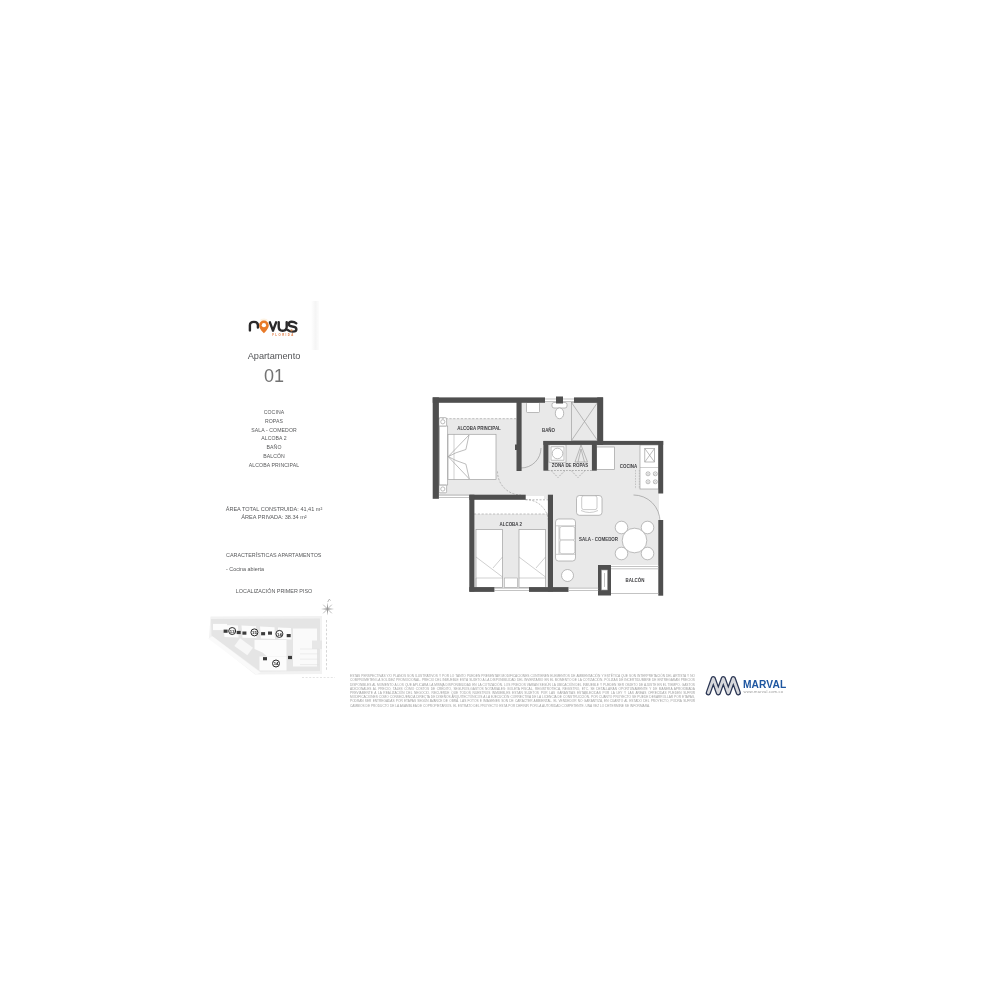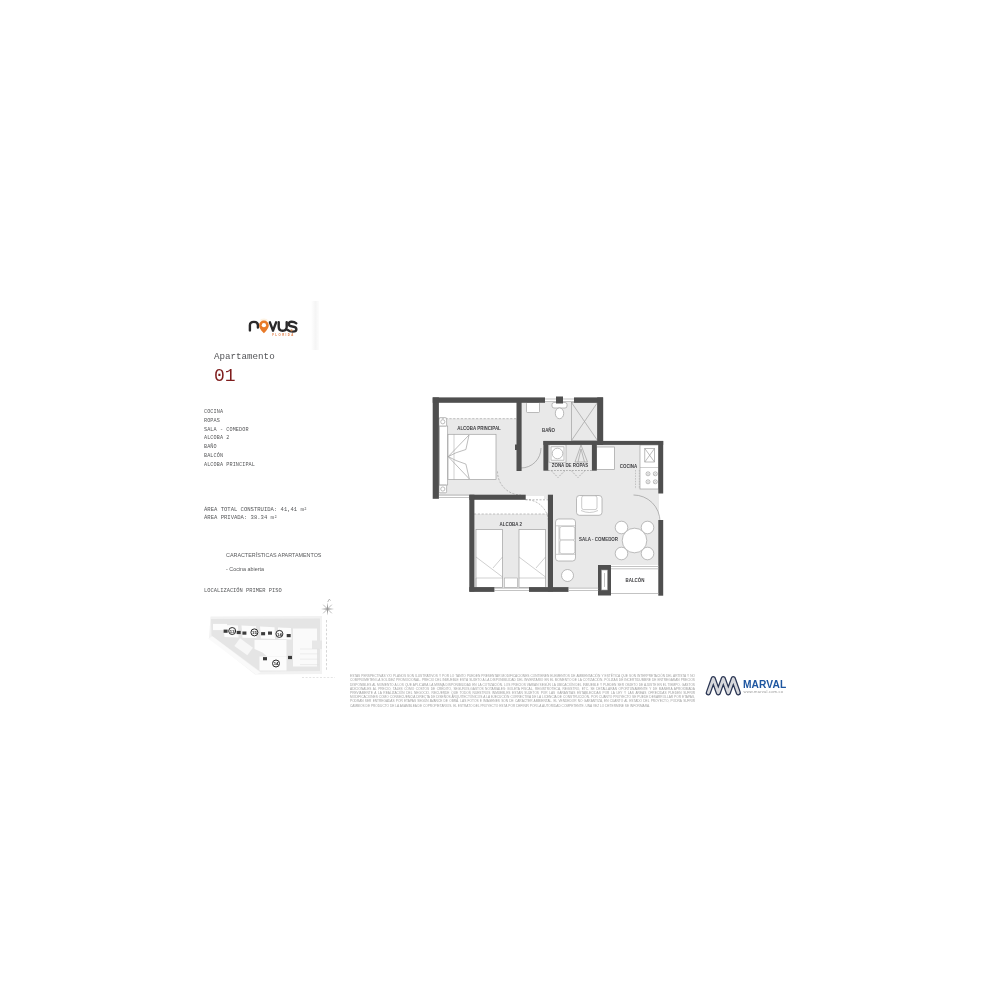--- a/index.html
+++ b/index.html
@@ -1,39 +1,39 @@
 <!DOCTYPE html>
 <html><head>
 <meta charset="utf-8">
 <style>
   html,body{margin:0;padding:0;background:#ffffff;width:1000px;height:1000px;overflow:hidden;}
   body{font-family:"Liberation Sans", sans-serif;position:relative;}
   .abs{position:absolute;}
-  .ctr{text-align:left;font-family:Liberation Mono, monospace;}
+  .ctr{text-align:center;}
 </style>
 </head>
 <body>
 
 <svg class="abs" style="left:238px;top:300px" width="80" height="45" viewBox="0 0 80 45">
   <g stroke="#2b2a2b" stroke-width="2.4" stroke-linecap="round" fill="none">
     <path d="M11.9,30.4 L11.9,25.2 Q11.9,21.9 15.9,21.9 Q19.9,21.9 19.9,25.2 L19.9,27.6"></path>
     <path d="M31.9,22.3 L35,30.7 M38.1,22.3 L35,30.7"></path>
     <path d="M40.7,22.1 L40.7,26.7 Q40.7,30.7 44.7,30.7 Q48.7,30.7 48.7,26.7 L48.7,22.1"></path>
     <path d="M58.3,23.3 Q56.5,21.8 53.7,21.8 Q50.7,21.8 50.7,24.1 Q50.7,26.1 54.3,26.5 Q58.4,27.0 58.4,29.2 Q58.4,31.6 54.7,31.6 Q51.5,31.6 49.9,30.1"></path>
   </g>
   <ellipse cx="25.9" cy="20.4" rx="3.6" ry="1.8" fill="#fcedd9" opacity="0.75"></ellipse>
   <path d="M25.9,33.3 C22.5,29.6 21,27.5 21,25.4 A4.9,4.9 0 1 1 30.8,25.4 C30.8,27.5 29.3,29.6 25.9,33.3 Z" fill="#e87a29"></path>
   <circle cx="25.9" cy="25.2" r="2.15" fill="#fff"></circle>
   <circle cx="53.5" cy="30.4" r="1.15" fill="#c8824f"></circle>
   <text x="45.5" y="35.5" font-size="2.8" letter-spacing="1.45" fill="#e0793f" text-anchor="middle" font-weight="bold">FLORIDA</text>
 </svg>
 <div class="abs" style="left:311px;top:301px;width:8px;height:49px;background:linear-gradient(to right,#ffffff,#f5f5f5 55%,#fcfcfc);"></div>
 
 <div class="abs ctr" style="left:214px;top:352.4px;width:120px;font-size:9.2px;line-height:9px;color:#525356;">Apartamento</div>
-<div class="abs ctr" style="left:214px;top:367px;width:120px;font-size:18px;line-height:18px;color:#7f1d1d;">01</div>
+<div class="abs ctr" style="left:214px;top:367px;width:120px;font-size:18px;line-height:18px;color:#737373;">01</div>
 
 <div class="abs ctr" style="left:204px;top:408px;width:140px;font-size:5.15px;line-height:8.8px;color:#57585a;letter-spacing:0.1px;">
 COCINA<br>ROPAS<br>SALA - COMEDOR<br>ALCOBA 2<br>BAÑO<br>BALCÓN<br>ALCOBA PRINCIPAL
 </div>
 
 <div class="abs ctr" style="left:204px;top:505.8px;width:140px;font-size:5.55px;line-height:7.8px;color:#57585a;">
 ÁREA TOTAL CONSTRUIDA: 41,41 m²<br>ÁREA PRIVADA: 38.34 m²
 </div>
 
 <div class="abs" style="left:226px;top:551.5px;font-size:5.4px;line-height:6px;color:#57585a;">CARACTERÍSTICAS APARTAMENTOS</div>

